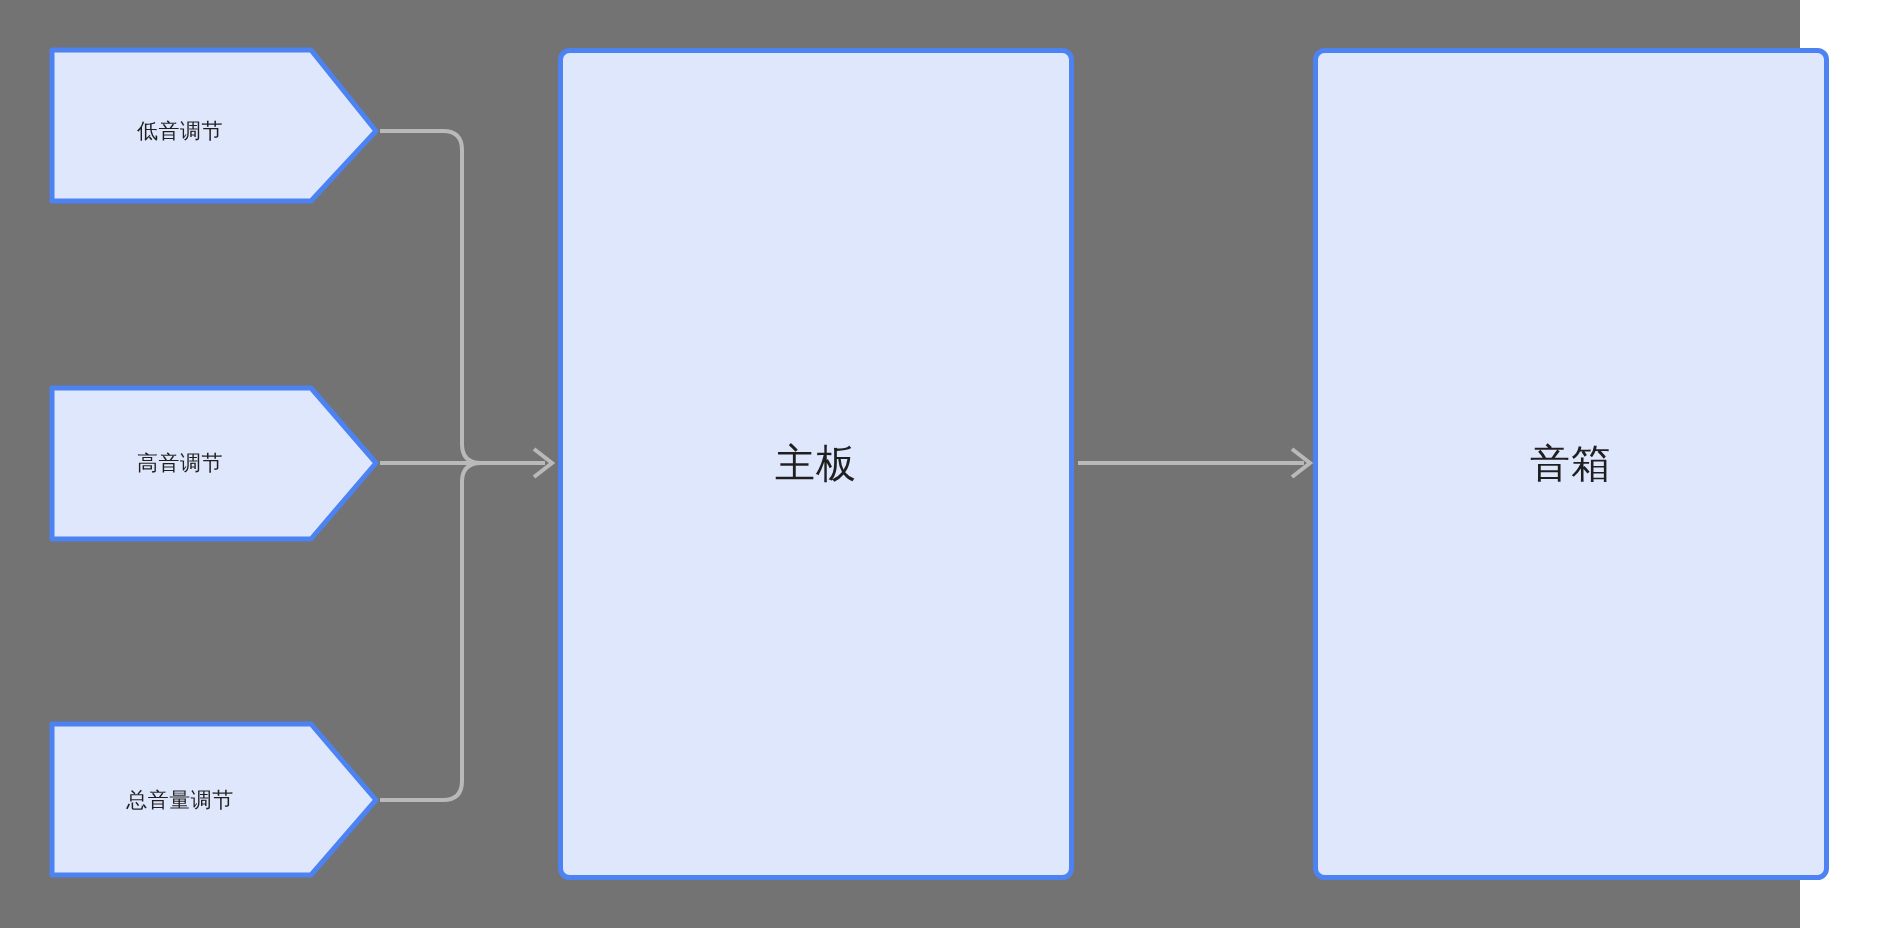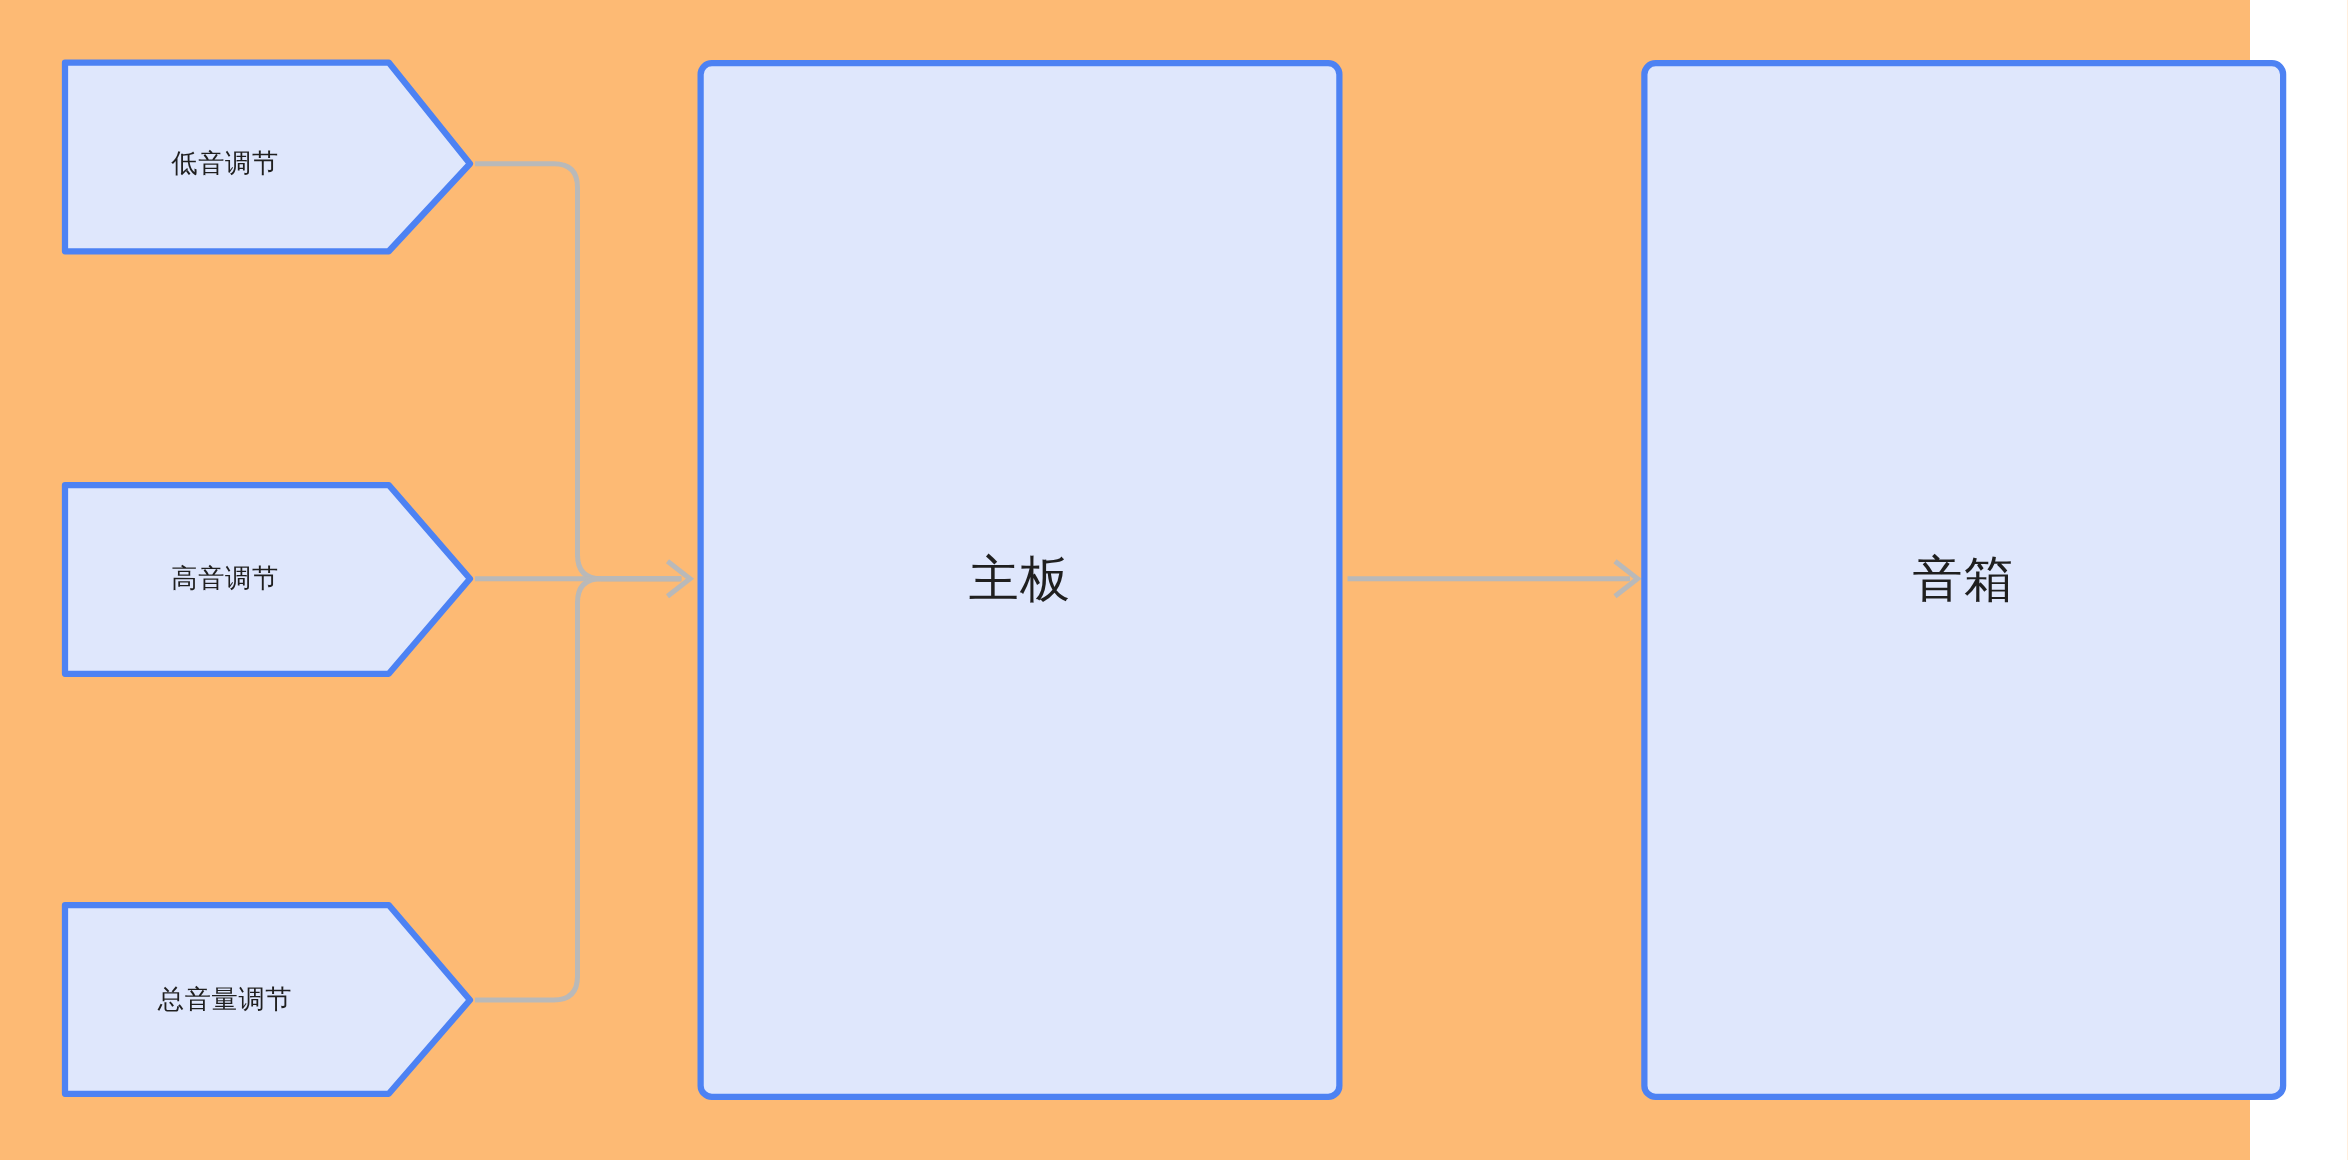--- a/index.html
+++ b/index.html
@@ -11,21 +11,21 @@
   body {
     width: 1878px;
     height: 928px;
     overflow: hidden;
     font-family: "Liberation Sans", "DejaVu Sans", sans-serif;
   }
   #diagram-root {
     position: relative;
     width: 1800px;
     height: 928px;
-    background: #fdba74;
+    background: #737373;
   }
   svg.diagram-canvas {
     position: absolute;
     top: 0;
     left: 0;
     width: 1878px;
     height: 928px;
     display: block;
   }
   .node-shape {

